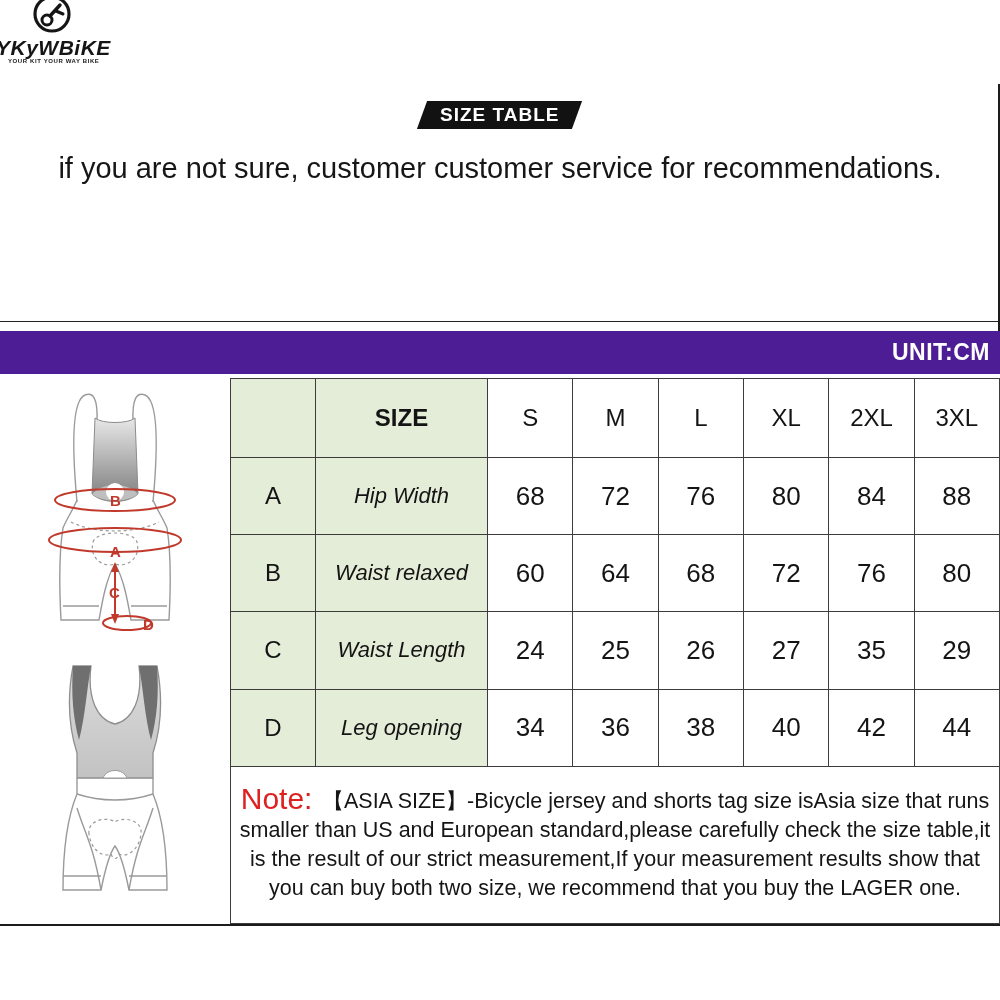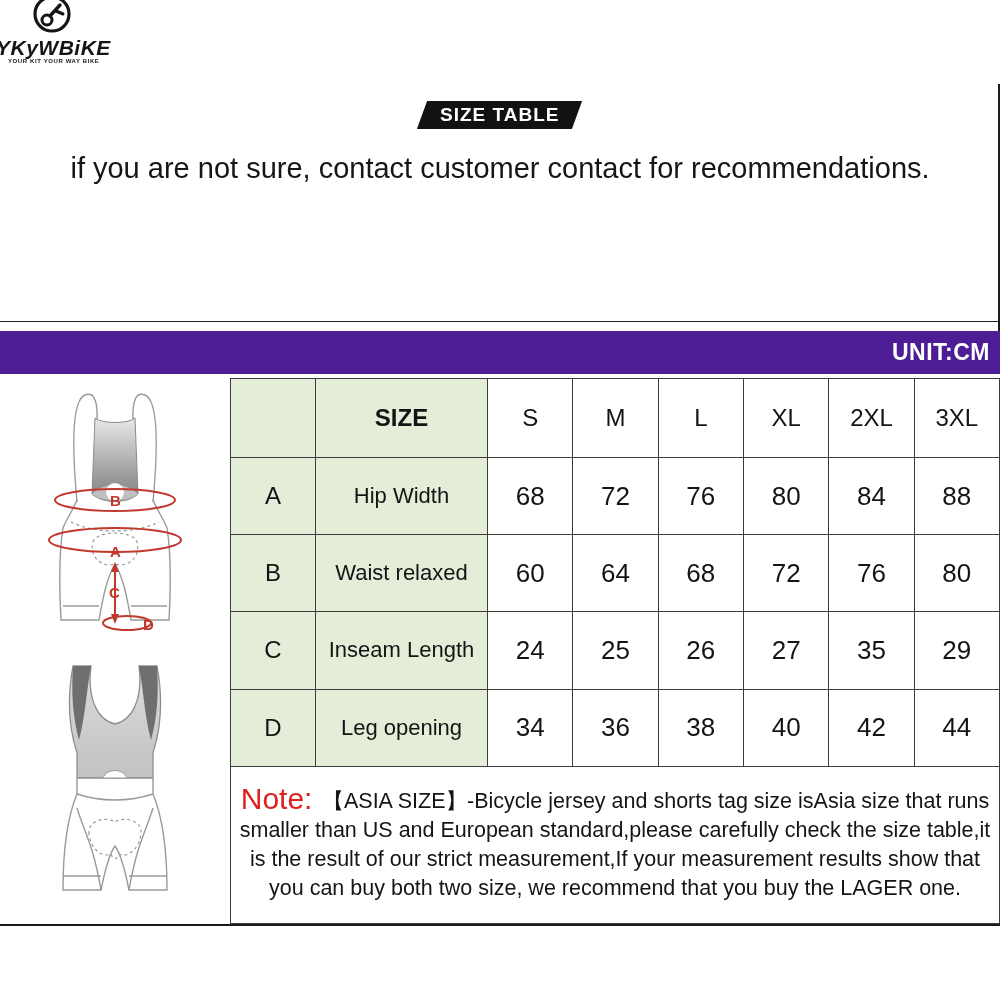--- a/index.html
+++ b/index.html
@@ -62,21 +62,21 @@
   table.size-table { width: 770px; border-collapse: collapse; table-layout: fixed; background: #fff; }
   .size-table td {
     border: 1px solid #3c3c3c; text-align: center; vertical-align: middle;
     color: #141414; background: #fff; padding: 0 2px;
   }
   .size-table td.green { background: #e4edd8; }
   .size-table tr.hdr { height: 79px; }
   .size-table tr.data { height: 77px; }
   .size-table tr.noterow { height: 157px; }
   .cell-key { font-size: 24px; }
-  .cell-name { font-size: 22px; }
+  .cell-name { font-size: 22px; font-style: italic; }
   .cell-size { font-size: 24px; }
   .cell-val { font-size: 26px; }
   .cell-sizehdr { font-size: 24px; font-weight: bold; }
 
   
   .note-cell { padding: 6px 6px 8px 6px !important; }
   .note-text {
     font-size: 21.5px; line-height: 29px; color: #151515; text-align: center;
   }
   .note-label {
@@ -106,21 +106,21 @@
     <div class="logo-tagline">YOUR KIT YOUR WAY BIKE</div>
   </div>
 
   <div class="banner-wrap">
     <div class="banner">
       <span>SIZE TABLE</span>
     </div>
   </div>
 
   <div class="intro">
-    <p>if you are not sure, contact customer contact for recommendations.</p>
+    <p>if you are not sure, customer customer service for recommendations.</p>
   </div>
 
   <div class="hline"></div>
   <div class="right-edge"></div>
 
   <div class="unit-bar">
     <span>UNIT:CM</span>
   </div>
 
   <div class="content" style="border-bottom:2px solid #1c1c1c;">
@@ -221,21 +221,21 @@
         <td class="green cell-name">Waist relaxed</td>
         <td class="cell-val">60</td>
         <td class="cell-val">64</td>
         <td class="cell-val">68</td>
         <td class="cell-val">72</td>
         <td class="cell-val">76</td>
         <td class="cell-val">80</td>
       </tr>
       <tr class="data">
         <td class="green cell-key">C</td>
-        <td class="green cell-name">Inseam Length</td>
+        <td class="green cell-name">Waist Length</td>
         <td class="cell-val">24</td>
         <td class="cell-val">25</td>
         <td class="cell-val">26</td>
         <td class="cell-val">27</td>
         <td class="cell-val">35</td>
         <td class="cell-val">29</td>
       </tr>
       <tr class="data">
         <td class="green cell-key">D</td>
         <td class="green cell-name">Leg opening</td>

